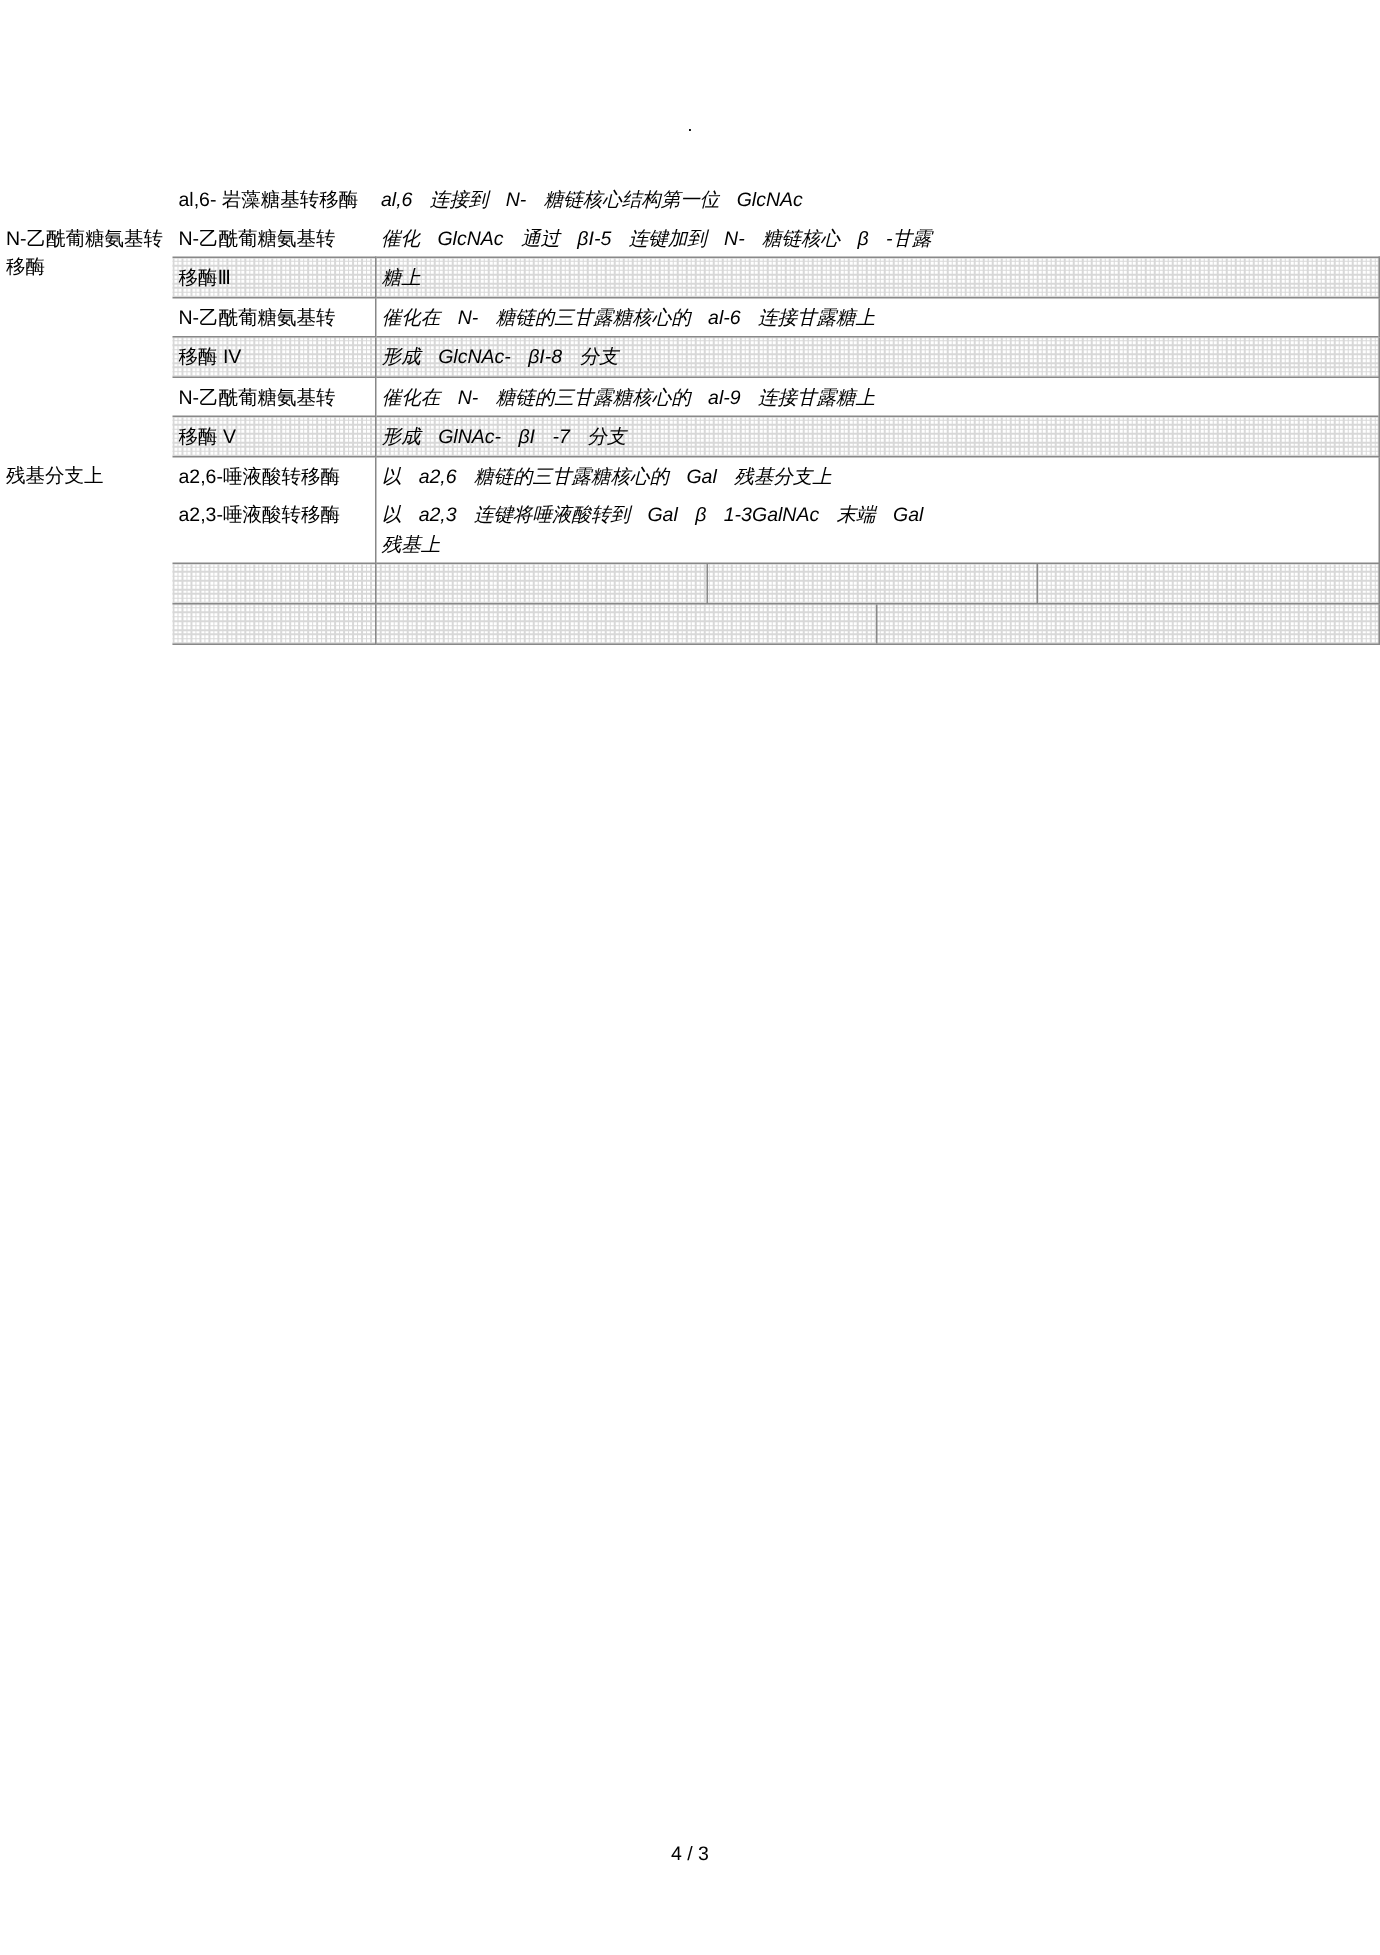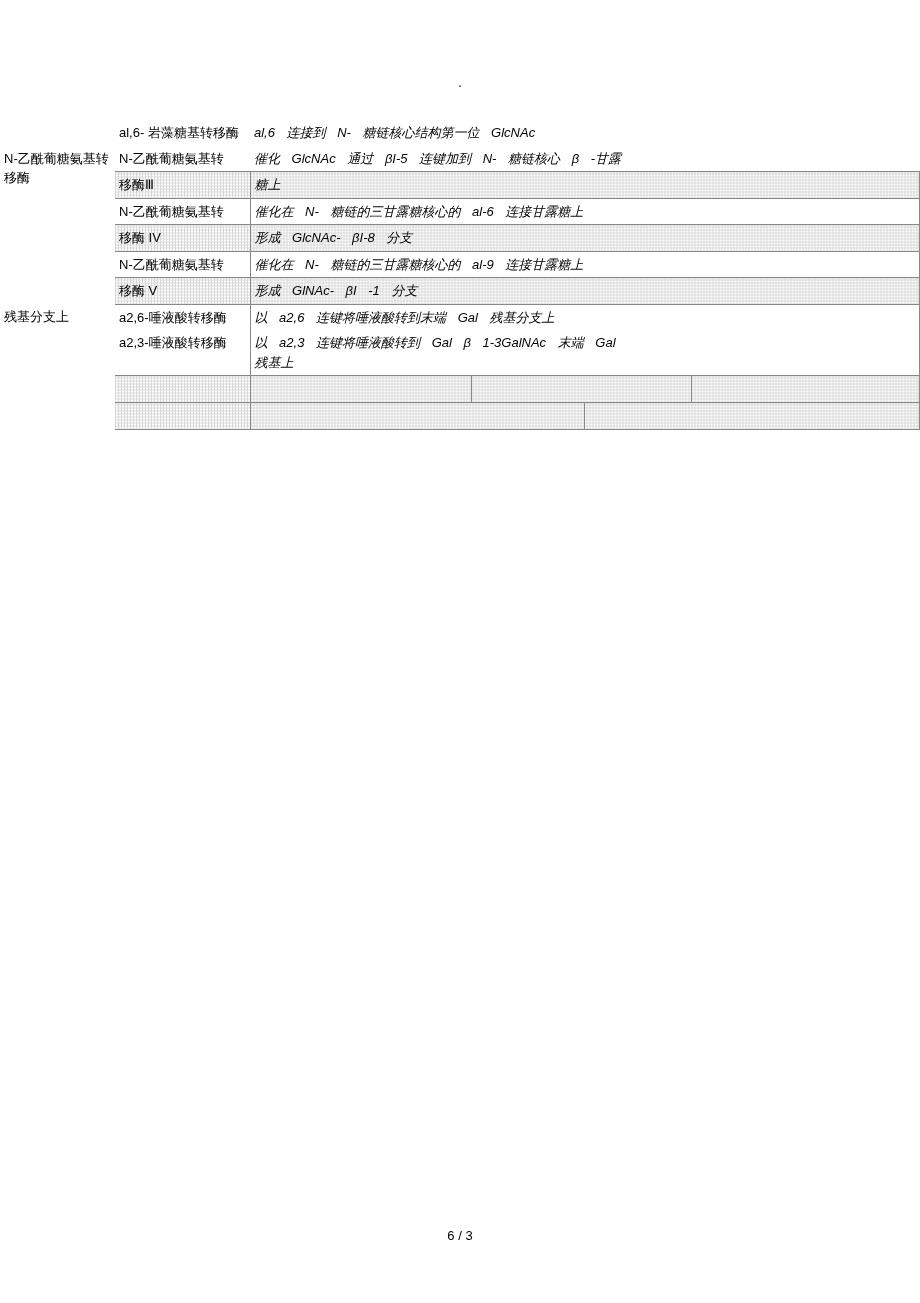--- a/index.html
+++ b/index.html
@@ -119,27 +119,27 @@
         </tr>
 
         <tr>
           <td rowspan="2"></td>
           <td class="bordered-right">N-乙酰葡糖氨基转</td>
           <td class="bordered-right desc-text">催化在  N- 糖链的三甘露糖核心的     al-9 连接甘露糖上</td>
         </tr>
 
         <tr>
           <td class="hatch bordered-top bordered-right bordered-bottom">移酶 V</td>
-          <td class="hatch bordered-top bordered-right bordered-bottom desc-text">形成 GlNAc- βI -1 分支</td>
+          <td class="hatch bordered-top bordered-right bordered-bottom desc-text">形成 GlNAc- βI -7 分支</td>
         </tr>
 
         <tr>
           <td>残基分支上</td>
           <td class="bordered-right">a2,6-唾液酸转移酶</td>
-          <td class="bordered-right desc-text">以 a2,6 连键将唾液酸转到末端     Gal 残基分支上</td>
+          <td class="bordered-right desc-text">以 a2,6 糖链的三甘露糖核心的     Gal 残基分支上</td>
         </tr>
 
         <tr>
           <td></td>
           <td class="bordered-right bordered-bottom">a2,3-唾液酸转移酶</td>
           <td class="bordered-right bordered-bottom desc-text">以 a2,3 连键将唾液酸转到  Gal β 1-3GalNAc  末端 Gal<br>残基上</td>
         </tr>
 
         <tr>
           <td></td>
@@ -168,14 +168,14 @@
                 <td></td>
               </tr>
             </tbody>
               </table>
           </td>
         </tr>
       </tbody>
     </table>
   </div>
 
-  <div class="page-number">6 / 3</div>
+  <div class="page-number">4 / 3</div>
 </div>
 
 </body></html>

